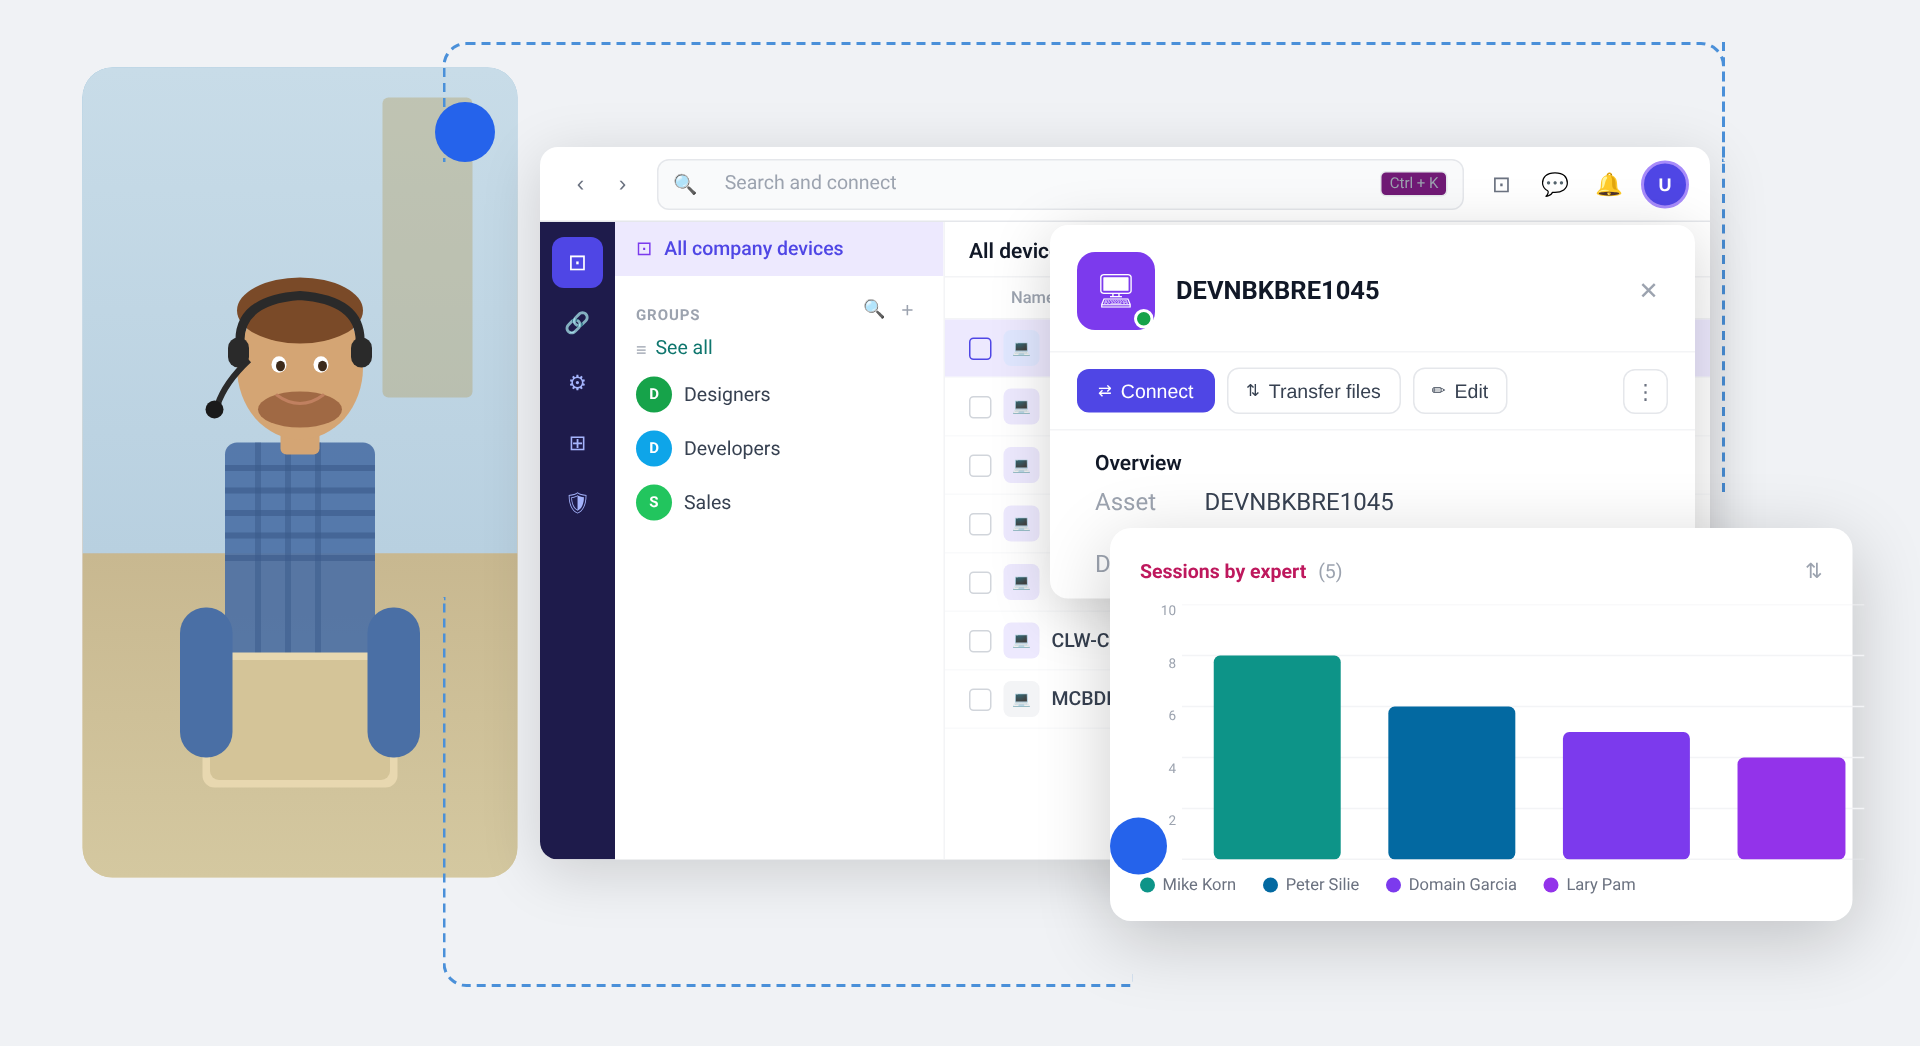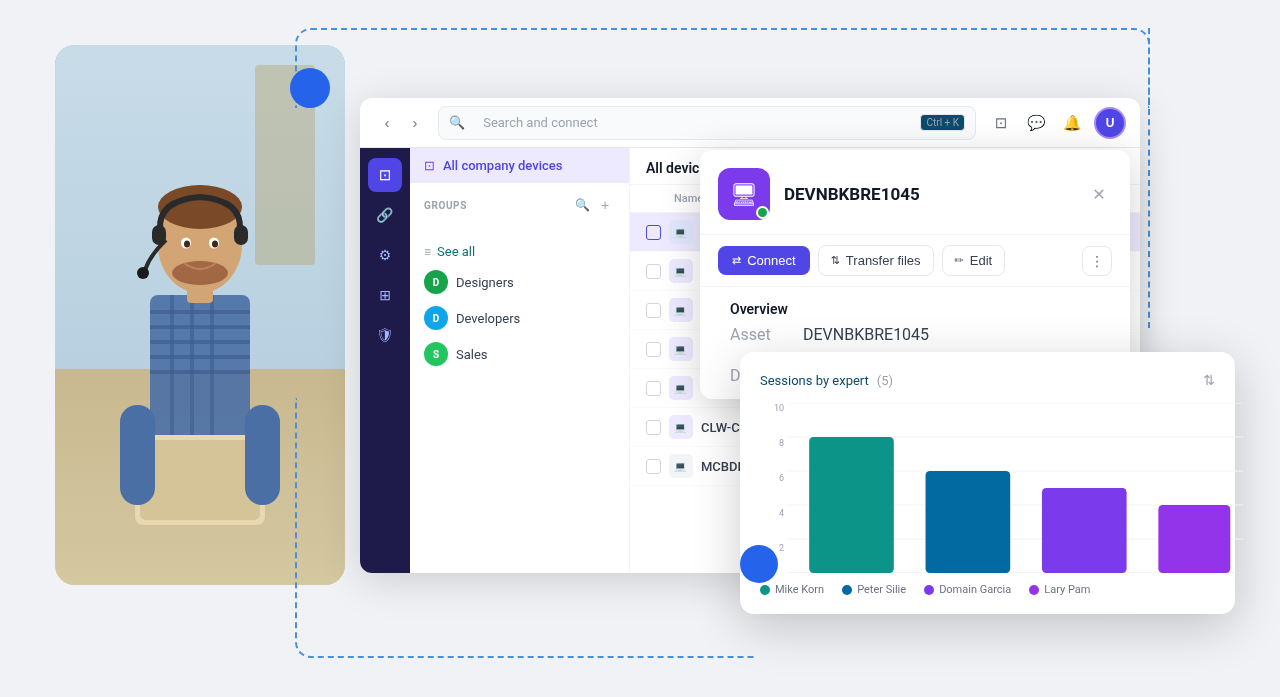--- a/index.html
+++ b/index.html
@@ -76,21 +76,21 @@
 <div style="position:absolute;top:98px;left:360px;width:780px;height:475px;background:white;border-radius:12px;box-shadow:0 8px 40px rgba(0,0,0,0.15);overflow:hidden;display:flex;flex-direction:column;z-index:2;">
 
   <div style="display:flex;align-items:center;padding:0 14px;height:50px;border-bottom:1px solid #e5e7eb;gap:10px;flex-shrink:0;">
     <div style="display:flex;gap:2px;">
       <button style="width:26px;height:26px;border-radius:5px;border:none;background:transparent;cursor:pointer;color:#6b7280;font-size:15px;display:flex;align-items:center;justify-content:center;">‹</button>
       <button style="width:26px;height:26px;border-radius:5px;border:none;background:transparent;cursor:pointer;color:#6b7280;font-size:15px;display:flex;align-items:center;justify-content:center;">›</button>
     </div>
     <div style="flex:1;height:34px;border:1px solid #e5e7eb;border-radius:8px;display:flex;align-items:center;padding:0 10px;gap:6px;background:#f9fafb;cursor:text;">
       <span style="color:#9ca3af;font-size:13px;">🔍</span>
       <span style="font-size:13px;color:#9ca3af;flex:1;margin-left:12px;">Search and connect</span>
-      <span style="font-size:10px;color:#9ca3af;background:#0c4a6e;padding:2px 5px;border-radius:4px;border:1px solid #e5e7eb;">Ctrl + K</span>
+      <span style="font-size:10px;color:#9ca3af;background:#701a75;padding:2px 5px;border-radius:4px;border:1px solid #e5e7eb;">Ctrl + K</span>
     </div>
     <div style="display:flex;align-items:center;gap:6px;">
       <button style="width:30px;height:30px;border-radius:7px;border:none;background:transparent;cursor:pointer;color:#6b7280;font-size:15px;display:flex;align-items:center;justify-content:center;">⊡</button>
       <button style="width:30px;height:30px;border-radius:7px;border:none;background:transparent;cursor:pointer;color:#6b7280;font-size:15px;display:flex;align-items:center;justify-content:center;">💬</button>
       <button style="width:30px;height:30px;border-radius:7px;border:none;background:transparent;cursor:pointer;color:#6b7280;font-size:15px;display:flex;align-items:center;justify-content:center;">🔔</button>
       <button style="width:32px;height:32px;border-radius:50%;background:#4f46e5;border:2px solid #a78bfa;cursor:pointer;color:white;font-size:12px;font-weight:600;display:flex;align-items:center;justify-content:center;">U</button>
     </div>
   </div>
 
   <div style="display:flex;flex:1;overflow:hidden;">
@@ -104,21 +104,21 @@
     </div>
 
     <div style="width:220px;background:white;border-right:1px solid #f3f4f6;display:flex;flex-direction:column;flex-shrink:0;overflow:hidden;">
 
       <div style="display:flex;align-items:center;gap:8px;padding:10px 14px;background:#ede9fe;cursor:pointer;">
         <span style="color:#7c3aed;font-size:13px;">⊡</span>
         <span style="font-size:13px;font-weight:500;color:#4f46e5;">All company devices</span>
       </div>
 
       <div style="padding:12px 14px 8px;">
-        <div style="display:flex;align-items:center;justify-content:space-between;margin-bottom:24px;">
+        <div style="display:flex;align-items:flex-end;justify-content:space-between;margin-bottom:4px;">
           <span style="font-size:10px;font-weight:700;color:#9ca3af;letter-spacing:0.06em;">GROUPS</span>
           <div style="display:flex;gap:2px;">
             <button style="width:20px;height:20px;border:none;background:transparent;cursor:pointer;color:#9ca3af;font-size:12px;border-radius:3px;display:flex;align-items:center;justify-content:center;">🔍</button>
             <button style="width:20px;height:20px;border:none;background:transparent;cursor:pointer;color:#9ca3af;font-size:14px;border-radius:3px;display:flex;align-items:center;justify-content:center;">+</button>
           </div>
         </div>
 
         <div style="display:flex;align-items:center;gap:6px;padding:5px 0;cursor:pointer;">
           <span style="color:#9ca3af;font-size:12px;">≡</span>
           <span style="font-size:13px;color:#0f766e;">See all</span>
@@ -246,21 +246,21 @@
       </div>
     </div>
   </div>
 
 </div>
 
 <div style="position:absolute;top:352px;left:740px;width:495px;background:white;border-radius:14px;box-shadow:0 12px 50px rgba(0,0,0,0.2);padding:18px 20px;z-index:4;">
 
   <div style="display:flex;align-items:center;justify-content:space-between;margin-bottom:14px;">
     <div>
-      <span style="font-size:13px;font-weight:400;color:#0c4a6e;">Sessions by expert</span>
+      <span style="font-size:13px;font-weight:700;color:#be185d;">Sessions by expert</span>
       <span style="font-size:13px;color:#9ca3af;margin-left:4px;">(5)</span>
     </div>
     <button style="border:none;background:transparent;cursor:pointer;color:#9ca3af;font-size:14px;">⇅</button>
   </div>
 
   <div style="position:relative;height:170px;">
 
     <div style="position:absolute;left:0;top:0;bottom:20px;width:24px;display:flex;flex-direction:column;justify-content:space-between;align-items:flex-end;">
       <span style="font-size:9px;color:#9ca3af;">10</span>
       <span style="font-size:9px;color:#9ca3af;">8</span>

